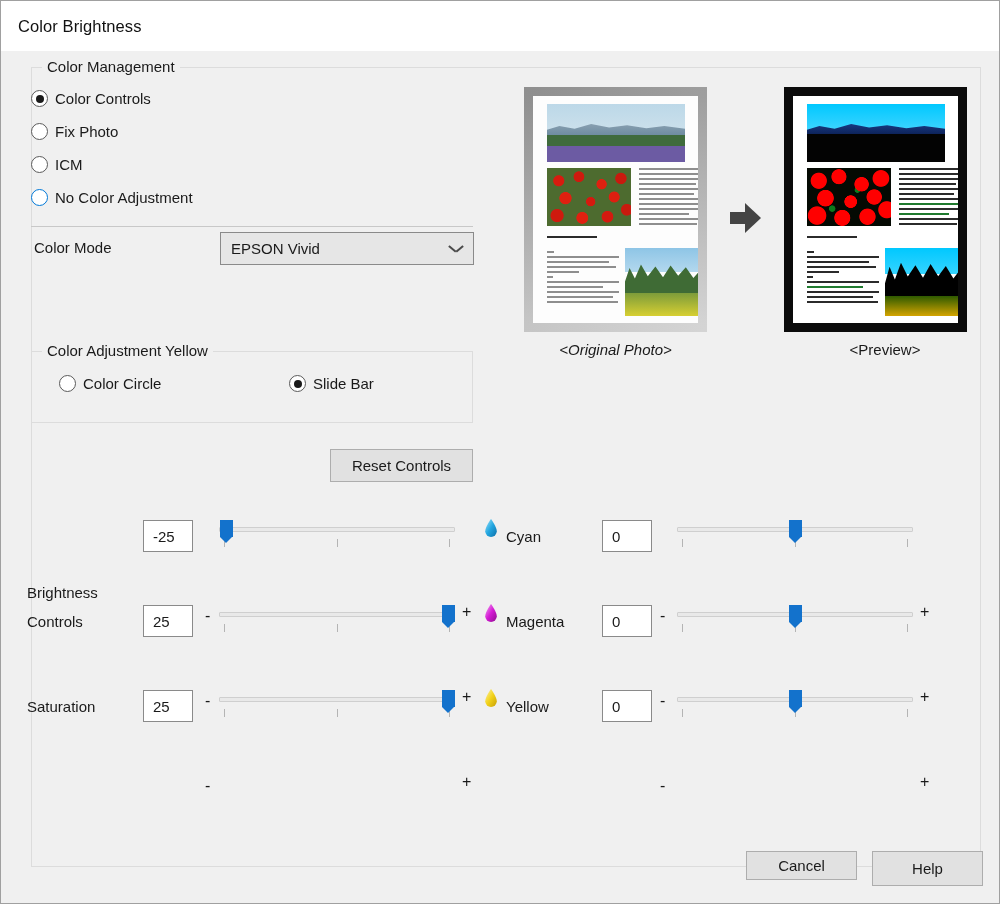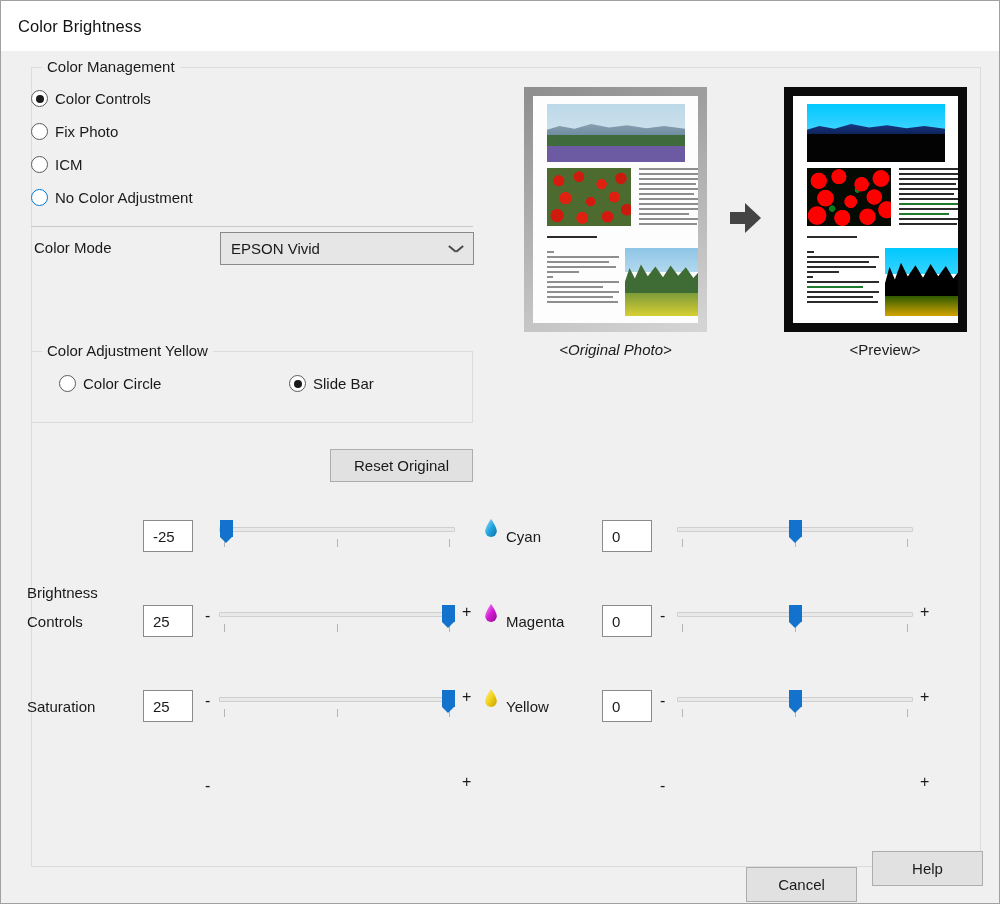--- a/index.html
+++ b/index.html
@@ -346,21 +346,21 @@
     <div class="radio-row" style="left:58px; top:324px;">
       <span class="radio"></span>
       <span class="radio-label">Color Circle</span>
     </div>
     <div class="radio-row" style="left:288px; top:324px;">
       <span class="radio checked"></span>
       <span class="radio-label">Slide Bar</span>
     </div>
 
     <div class="btn" style="left:329px; top:398px; width:143px; height:33px;">
-      <span>Reset Original</span>
+      <span>Reset Controls</span>
     </div>
 
     <div class="field-label" style="left:26px; top:491px;margin-top:42px;">Brightness</div>
     <div class="numfield" style="left:142px; top:469px; width:50px; height:32px;">
       <span>-25</span>
     </div>
     <div class="slider" style="left:218px; top:462px; width:236px;">
       <div class="track" style="width:236px;"></div>
       <div class="tick" style="left:5px;"></div>
       <div class="tick" style="left:118px;"></div>
@@ -611,21 +611,21 @@
 
         <div class="ph" style="left:92px; top:152px; width:76px; height:68px;">
           <div style="position:absolute;left:0;top:0;width:100%;height:38%;background:linear-gradient(180deg,#00c8ff,#35d4ff);"></div>
           <div style="position:absolute;left:0;top:16%;width:100%;height:58%;background:#000000;clip-path:polygon(0 62%,6% 20%,13% 52%,21% 10%,30% 45%,40% 16%,50% 48%,60% 13%,70% 44%,80% 18%,90% 50%,100% 24%,100% 100%,0 100%);"></div>
           <div style="position:absolute;left:0;top:70%;width:100%;height:30%;background:linear-gradient(180deg,#2e5a00,#d4a400);"></div>
         </div>
       </div>
       <div class="caption" style="top:254px;">&lt;Preview&gt;</div>
     </div>
 
-    <div class="btn" style="left:745px; top:800px; width:111px; height:35px;margin-top:16px;">
+    <div class="btn" style="left:745px; top:800px; width:111px; height:29px;">
       <span>Cancel</span>
     </div>
     <div class="btn" style="left:871px; top:800px; width:111px; height:35px;">
       <span>Help</span>
     </div>
 
   </div>
 </div>
 
 </body></html>

